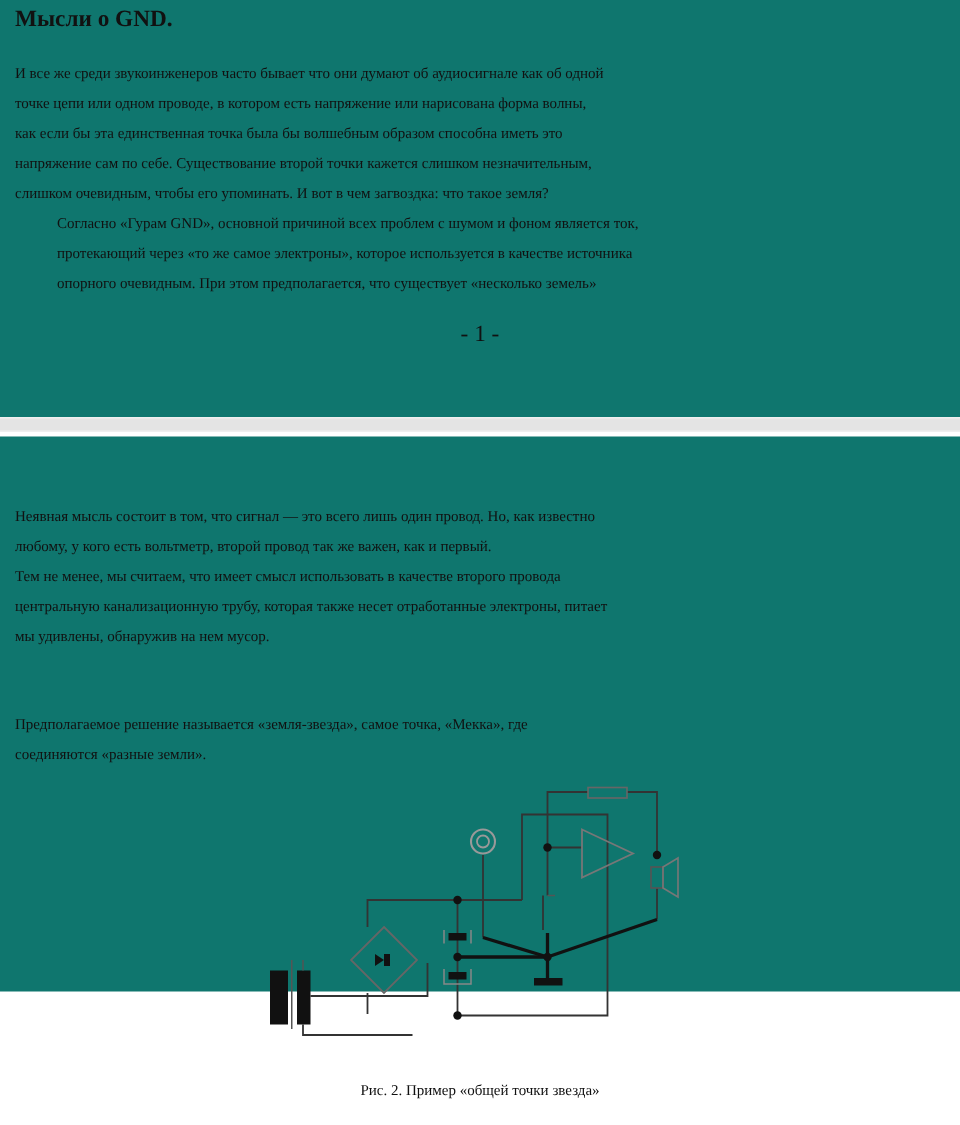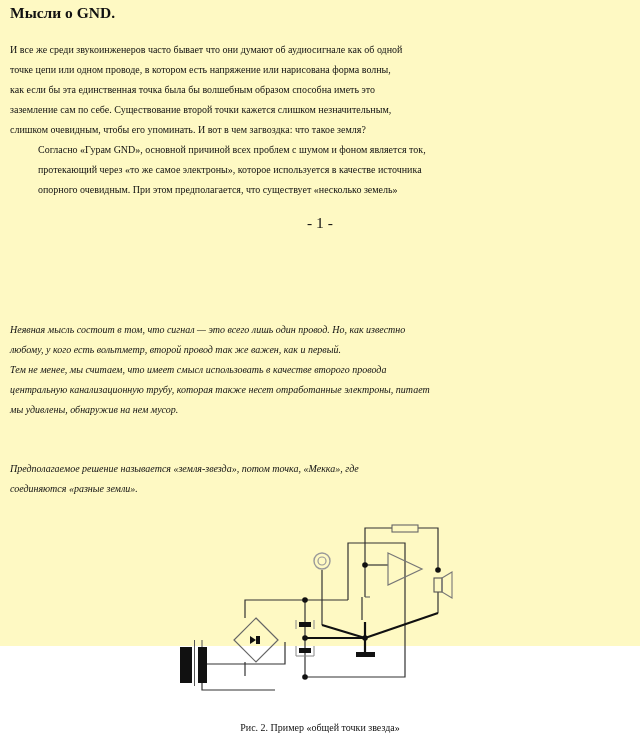--- a/index.html
+++ b/index.html
@@ -2,23 +2,23 @@
 <html><head>
 <meta charset="utf-8">
 <style>
   html, body { margin: 0; padding: 0; }
   body {
     width: 640px; height: 750px; position: relative; overflow: hidden;
     background: #ffffff;
     font-family: "Liberation Serif", "DejaVu Serif", serif;
     color: #111;
   }
-  .page { position: absolute; left: 0; width: 640px; background: #fef9c3; }
+  .page { position: absolute; left: 0; width: 640px; background: #0f766e; }
   #page1 { top: 0; height: 278px; }
-  #page2 { top: 276px; height: 370px; font-style: italic; }
+  #page2 { top: 291px; height: 370px; }
   .separator { position: absolute; left: 0; top: 278px; width: 640px; height: 10px; background: #e4e4e4; border-top: 1px solid #efefef; border-bottom: 1px solid #efefef; box-sizing: border-box; }
   .heading { position: absolute; left: 10px; top: 3px; font-weight: bold; font-size: 15.5px; line-height: 20px; }
   .para { position: absolute; left: 10px; width: 625px; font-size: 10px; line-height: 20px; margin: 0; }
   .line { display: block; white-space: nowrap; }
   #p1 { top: 40px; }
   #p2 { top: 140px; margin-left: 28px; }
   .pagenum { position: absolute; left: 0; width: 640px; text-align: center; top: 213px; font-size: 15.5px; line-height: 20px; }
   #p3 { top: 44px; }
   #p4 { top: 183px; }
   .figure { position: absolute; left: 0; top: 0; width: 640px; height: 750px; pointer-events: none; }
@@ -26,21 +26,21 @@
 </style>
 </head>
 <body>
 
 <div class="page" id="page1">
   <div class="heading">Мысли о GND.</div>
   <p class="para" id="p1">
     <span class="line">И все же среди звукоинженеров часто бывает что они думают об аудиосигнале как об одной</span>
     <span class="line">точке цепи или одном проводе, в котором есть напряжение или нарисована форма волны,</span>
     <span class="line">как если бы эта единственная точка была бы волшебным образом способна иметь это</span>
-    <span class="line">заземление сам по себе. Существование второй точки кажется слишком незначительным,</span>
+    <span class="line">напряжение сам по себе. Существование второй точки кажется слишком незначительным,</span>
     <span class="line">слишком очевидным, чтобы его упоминать. И вот в чем загвоздка: что такое земля?</span>
   </p>
   <p class="para" id="p2">
     <span class="line">Согласно «Гурам GND», основной причиной всех проблем с шумом и фоном является ток,</span>
     <span class="line">протекающий через «то же самое электроны», которое используется в качестве источника</span>
     <span class="line">опорного очевидным. При этом предполагается, что существует «несколько земель»</span>
   </p>
   <div class="pagenum">- 1 -</div>
 </div>
 
@@ -48,21 +48,21 @@
 
 <div class="page" id="page2">
   <p class="para" id="p3">
     <span class="line">Неявная мысль состоит в том, что сигнал — это всего лишь один провод. Но, как известно</span>
     <span class="line">любому, у кого есть вольтметр, второй провод так же важен, как и первый.</span>
     <span class="line">Тем не менее, мы считаем, что имеет смысл использовать в качестве второго провода</span>
     <span class="line">центральную канализационную трубу, которая также несет отработанные электроны, питает</span>
     <span class="line">мы удивлены, обнаружив на нем мусор.</span>
   </p>
   <p class="para" id="p4">
-    <span class="line">Предполагаемое решение называется «земля-звезда», потом точка, «Мекка», где</span>
+    <span class="line">Предполагаемое решение называется «земля-звезда», самое точка, «Мекка», где</span>
     <span class="line">соединяются «разные земли».</span>
   </p>
 </div>
 
 <svg class="figure" viewBox="0 0 640 750" width="640" height="750">
   <g stroke="#333" stroke-width="1.2" fill="none">
 
     <polyline points="245,618 245,600 348,600"></polyline>
     <polyline points="348,600 348,543 405,543 405,677 305,677"></polyline>
     <line x1="305" y1="600" x2="305" y2="677"></line>

